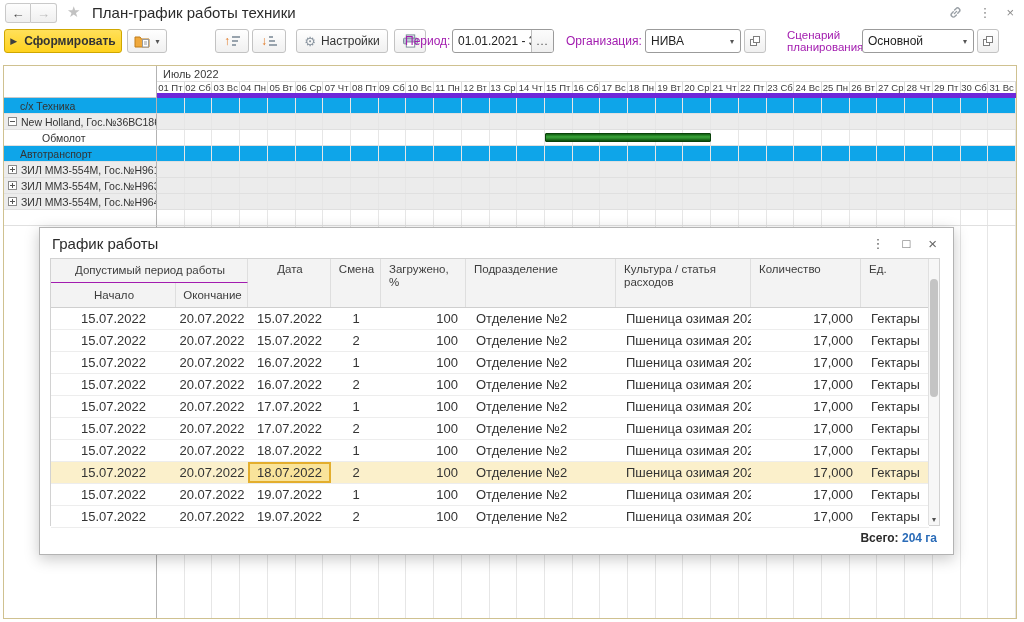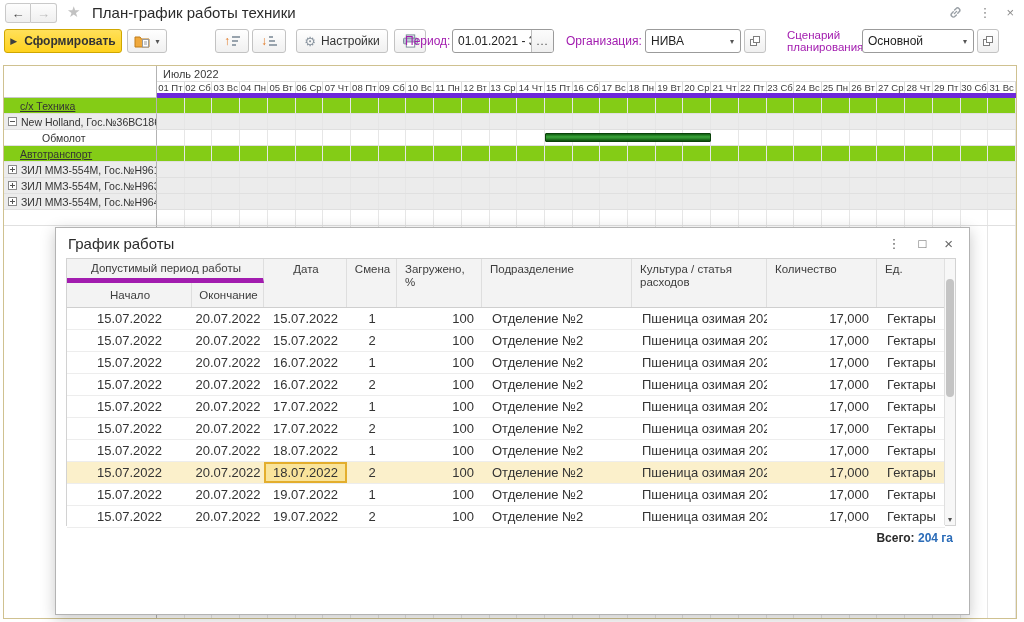--- a/index.html
+++ b/index.html
@@ -70,45 +70,45 @@
   .g-daycell { border-right:1px solid #dadada; font-size:9.5px; color:#3c3c3c; display:flex; align-items:center;
                justify-content:center; white-space:nowrap; overflow:hidden; }
   .g-row { display:flex; height:16px; flex:none; }
   .g-label { width:153px; flex:none; border-right:1px solid #b3b3b3; border-bottom:1px solid #e0e0e0;
              display:flex; align-items:center; gap:4px; font-size:10.5px; color:#333;
              white-space:nowrap; overflow:hidden; padding-left:4px; }
   .row-group .g-label { padding-left:16px; }
   .row-operation .g-label { padding-left:38px; }
   .g-cells { flex:1; display:grid; grid-template-columns:repeat(31,1fr); position:relative; border-bottom:1px solid #e0e0e0; }
   .g-cell { border-right:1px solid #e6e6e6; }
-  .row-group { background:#84cc16;text-decoration:underline; }
+  .row-group { background:#0ea5e9; }
   .row-machine { background:#ececec; }
   .row-operation, .row-empty { background:#fff; }
   .exp { width:9px; height:9px; border:1px solid #8a8a8a; background:#fff; position:relative; flex:none; }
   .exp::before { content:''; position:absolute; left:1px; right:1px; top:3px; height:1px; background:#555; }
   .exp.plus::after { content:''; position:absolute; top:1px; bottom:1px; left:3px; width:1px; background:#555; }
   .g-bar { position:absolute; top:3px; height:9px; border:1px solid #0a420a; border-radius:1px;
            background:linear-gradient(#0e5c0e,#3aa33a 40%,#2d8f2d 60%,#0b4a0b); }
   .g-filler { flex:1; display:flex; }
   .g-filler .g-flabel { width:153px; flex:none; border-right:1px solid #b3b3b3; }
   .g-filler .g-fcells { flex:1; display:grid; grid-template-columns:repeat(31,1fr); }
   .g-filler .g-fcells .g-cell { border-bottom:none; }
   
-  .dlg { position:absolute; left:55px; top:227px; width:915px; height:388px; background:#fff;
+  .dlg { position:absolute; left:39px; top:227px; width:915px; height:328px; background:#fff;
          border:1px solid #b3b3b3; box-shadow:0 4px 14px rgba(0,0,0,.22); z-index:10; }
   .dlg-title { position:absolute; left:12px; top:7px; font-size:15px; color:#2b2b2b; }
   .dlg-icons { position:absolute; right:16px; top:8px; display:flex; gap:18px; align-items:center; color:#666; }
   .dlg-icons .gl { font-size:13px; cursor:pointer; line-height:1; }
   .dlg-table { position:absolute; left:10px; top:30px; width:890px; height:268px; border:1px solid #d2d2d2; }
   .t-hdr { display:grid; width:878px; grid-template-columns:125px 72px 83px 50px 85px 150px 135px 110px 68px;
            grid-template-rows:24px 24px; background:#f3f3f3; border-bottom:1px solid #cfcfcf; font-size:11.5px; color:#3d3d3d; }
   .hcell { border-right:1px solid #dedede; display:flex; padding:4px 6px 0 8px; line-height:13px; }
   .h-span { grid-row:1 / 3; }
   .h-center { justify-content:center; }
-  .h-period { grid-column:1 / 3; grid-row:1; border-bottom:5px solid #a21caf; align-items:center; padding-top:0; justify-content:center; }
+  .h-period { grid-column:1 / 3; grid-row:1; border-bottom:1px solid #a21caf; align-items:center; padding-top:0; justify-content:center; }
   .h-sub { grid-row:2; align-items:center; padding-top:0; justify-content:center; }
   .t-body { width:878px; }
   .t-row { display:grid; grid-template-columns:125px 72px 83px 50px 85px 150px 135px 110px 68px;
            height:22px; border-bottom:1px solid #ededed; font-size:13px; color:#333; background:#fff; cursor:pointer; }
   .t-row.sel { background:#fbf0cb; }
   .t-cell { display:flex; align-items:center; white-space:nowrap; overflow:hidden; }
   .al-c { justify-content:center; }
   .al-r { justify-content:flex-end; padding-right:8px; }
   .al-l { padding-left:10px; }
   .t-cell.cur { outline:2px solid #e3ae2d; outline-offset:-2px; background:#f9e49b; }

